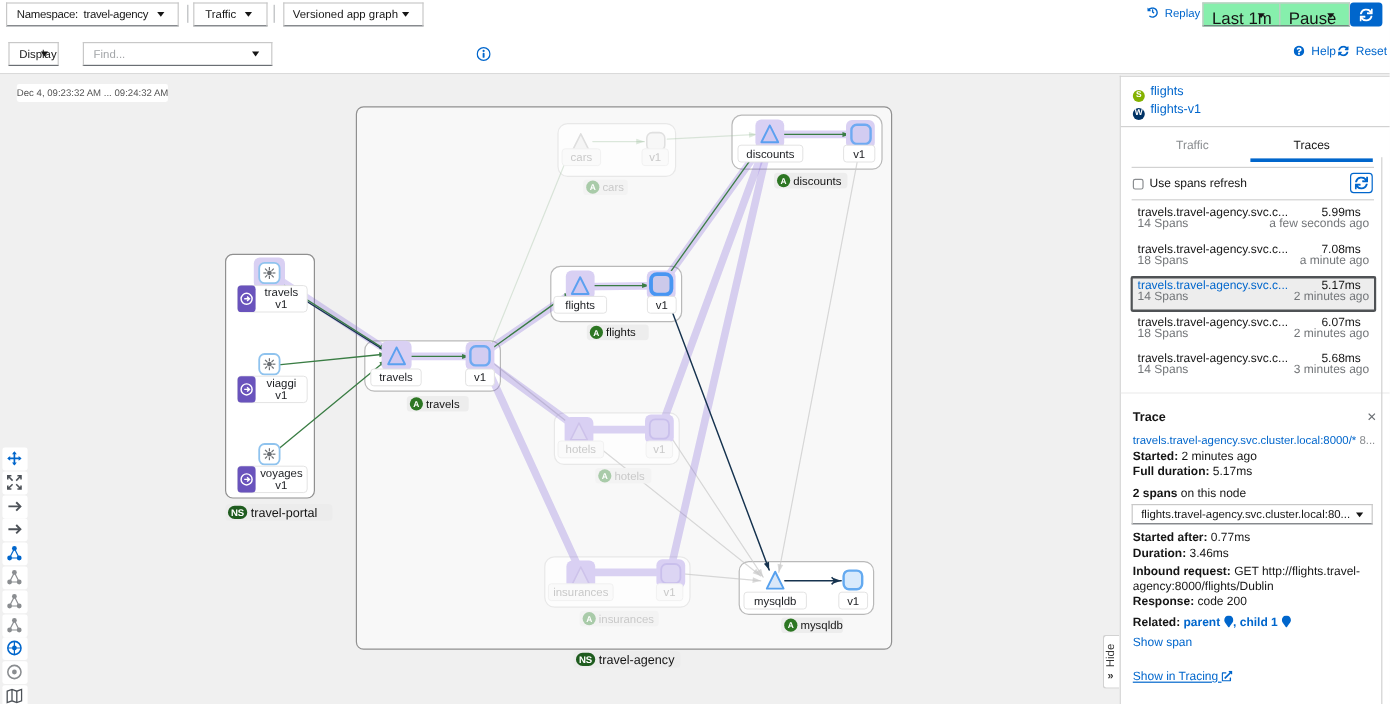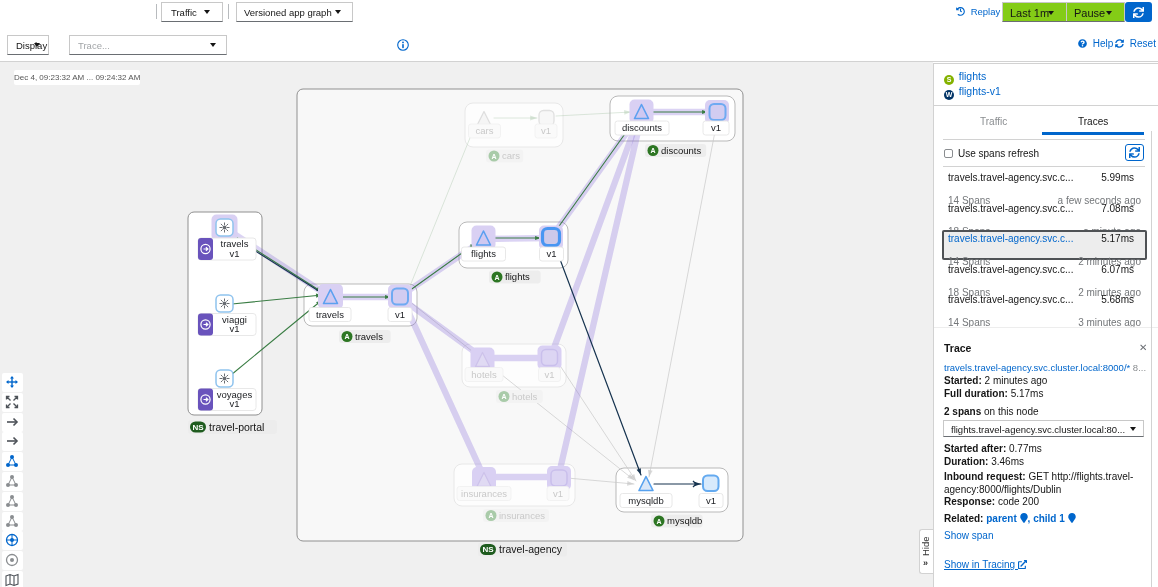--- a/index.html
+++ b/index.html
@@ -11,67 +11,71 @@
 .dd { position:absolute; height:20px; background:#fff; border:1px solid #c8c8c8; border-bottom:1px solid #6a6e73; font-size:9.5px; color:#151515; display:flex; align-items:center; white-space:nowrap; }
 .caret { width:0; height:0; border-left:3.5px solid transparent; border-right:3.5px solid transparent; border-top:4.5px solid #151515; display:inline-block; }
 .vsep { position:absolute; width:1px; background:#b8bbbe; }
 .ph { color:#a2a5a8; }
 .bluelink { color:#0066cc; font-size:10.5px; white-space:nowrap; }
 #graph { position:absolute; left:0; top:62px; width:933px; height:525px; background:#f0f0f0; }
 #panel { position:absolute; left:933px; top:63px; width:225px; height:524px; background:#fff; border-left:1px solid #d2d2d2; border-top:1px solid #d2d2d2; font-size:10px; }
 .badge { display:inline-block; width:10px; height:10px; border-radius:50%; color:#fff; font-size:7px; font-weight:bold; text-align:center; line-height:10px; vertical-align:-1.5px; }
 .trow { position:absolute; left:8px; width:205px; height:30px; }
 .trow .l1 { position:absolute; top:3px; left:6px; right:6px; display:flex; justify-content:space-between; font-size:10px; color:#151515; }
-.trow .l2 { position:absolute; top:26px; left:6px; right:6px; display:flex; justify-content:space-between; font-size:10px; color:#737679; }
+.trow .l2 { position:absolute; top:12px; left:6px; right:6px; display:flex; justify-content:space-between; font-size:10px; color:#737679; }
 .tname { white-space:nowrap; overflow:hidden; max-width:138px; }
 .tl { font-size:10px; position:absolute; left:10px; white-space:nowrap; }
 .tl b { font-weight:bold; }
 </style>
 </head>
 <body>
 
 <div id="toolbar1">
+  <div class="dd" style="left:5px; top:2px; width:144px;">
+    <span style="margin-left:8px; letter-spacing:-0.25px;">Namespace: &nbsp;travel-agency</span>
+    <span class="caret" style="position:absolute; right:11px;"></span>
+  </div>
   <div class="vsep" style="left:156px; top:4px; height:15px;"></div>
   <div class="dd" style="left:161px; top:2px; width:62px;">
     <span style="margin-left:9px;">Traffic</span>
     <span class="caret" style="position:absolute; right:12px;"></span>
   </div>
   <div class="vsep" style="left:228px; top:4px; height:15px;"></div>
   <div class="dd" style="left:236px; top:2px; width:117px;">
     <span style="margin-left:7px;">Versioned app graph</span>
     <span class="caret" style="position:absolute; right:11px;"></span>
   </div>
 
   <div class="abs bluelink" style="left:956px; top:6px; font-size:9.5px;">
     <svg width="9" height="9" viewBox="0 0 512 512" style="vertical-align:-1px;">
         <path fill="#0066cc" d="M504 255.5c.3 136.6-111.2 248.4-247.8 248.5-59 .1-113.2-20.5-155.8-54.9-11.1-8.9-11.9-25.5-1.8-35.6l11.3-11.3c8.6-8.6 22.4-9.6 31.9-2C173.1 425.1 212.8 440 256 440c101.7 0 184-82.3 184-184 0-101.7-82.3-184-184-184-48.8 0-93.1 19-126 50l41.9 41.9c10.1 10.1 2.9 27.3-11.3 27.3H24c-8.8 0-16-7.2-16-16V38.6c0-14.3 17.2-21.4 27.3-11.3l41.1 41.1C117.7 27.9 184.4 0 256 0c136.8 0 247.7 110.8 248 255.5zM323 290.7l9.9-12.7c8.1-10.5 6.3-25.5-4.2-33.7L288 213V120c0-13.3-10.7-24-24-24h-16c-13.3 0-24 10.7-24 24v124.9l65.3 50.8c10.5 8.1 25.6 6.2 33.7-4.2z"></path>
       </svg>
     <span style="margin-left:3px;">Replay</span>
   </div>
-  <div class="abs" style="left:1002px; top:2px; width:123px; height:20px; background:#84cc16; border:1px solid #c8c8c8; border-bottom-color:#6a6e73; font-size:11px; white-space:nowrap;">
+  <div class="abs" style="left:1002px; top:2px; width:123px; height:20px; background:#86efac; border:1px solid #c8c8c8; border-bottom-color:#6a6e73; font-size:14px; white-space:nowrap;">
     <span style="position:absolute; left:7px; top:4px;">Last 1m</span>
     <span class="caret" style="position:absolute; left:45px; top:8px;"></span>
     <div style="position:absolute; left:63px; top:0; bottom:0; width:1px; background:#c8c8c8;"></div>
     <span style="position:absolute; left:71px; top:4px;">Pause</span>
     <span class="caret" style="position:absolute; left:103px; top:8px;"></span>
   </div>
   <div class="abs" style="left:1125px; top:2px; width:27px; height:20px; background:#0066cc; border-radius:3px;">
     <svg width="11" height="11" viewBox="0 0 512 512" style="position:absolute; left:8px; top:4.5px;">
         <path fill="#fff" d="M440.65 12.57l4 82.77A247.16 247.16 0 0 0 255.83 8C134.73 8 33.91 94.92 12.29 209.82A12 12 0 0 0 24.09 224h49.05a12 12 0 0 0 11.67-9.26 175.91 175.91 0 0 1 317-56.94l-101.46-4.86a12 12 0 0 0-12.57 12v47.41a12 12 0 0 0 12 12H500a12 12 0 0 0 12-12V12a12 12 0 0 0-12-12h-47.37a12 12 0 0 0-11.98 12.57zM255.83 432a175.61 175.61 0 0 1-146-77.8l101.8 4.87a12 12 0 0 0 12.57-12v-47.4a12 12 0 0 0-12-12H12a12 12 0 0 0-12 12V500a12 12 0 0 0 12 12h47.35a12 12 0 0 0 12-12.6l-4.15-82.57A247.17 247.17 0 0 0 255.83 504c121.11 0 221.93-86.92 243.55-201.82a12 12 0 0 0-11.8-14.18h-49.05a12 12 0 0 0-11.67 9.26A175.86 175.86 0 0 1 255.83 432z"></path>
       </svg>
   </div>
 </div>
 
 <div id="toolbar2">
   <div class="dd" style="left:7px; top:7px; width:42px;">
     <span style="margin-left:8px;">Display</span>
     <span class="caret" style="position:absolute; right:8px;"></span>
   </div>
   <div class="dd" style="left:69px; top:7px; width:158px;">
-    <span class="ph" style="margin-left:8px;">Trace...</span>
+    <span class="ph" style="margin-left:8px;">Find...</span>
     <span class="caret" style="position:absolute; right:10px;"></span>
   </div>
   <svg class="abs" style="left:397px; top:11px;" width="12" height="12" viewBox="0 0 12 12">
       <circle cx="6" cy="6" r="5.3" fill="#fff" stroke="#0066cc" stroke-width="1.1"></circle>
       <circle cx="6" cy="3.4" r="0.9" fill="#0066cc"></circle>
       <rect x="5.2" y="5" width="1.6" height="4.2" rx="0.7" fill="#0066cc"></rect>
     </svg>
   <div class="abs bluelink" style="left:1078px; top:10px; font-size:10px;">
     <svg width="9" height="9" viewBox="0 0 512 512" style="vertical-align:-1px;">
         <path fill="#0066cc" d="M504 256c0 136.997-111.043 248-248 248S8 392.997 8 256C8 119.083 119.043 8 256 8s248 111.083 248 248zM262.655 90c-54.497 0-89.255 22.957-116.549 63.758-3.536 5.286-2.353 12.415 2.715 16.258l34.699 26.31c5.205 3.947 12.621 3.008 16.665-2.122 17.864-22.658 30.113-35.797 57.303-35.797 20.429 0 45.698 13.148 45.698 32.958 0 14.976-12.363 22.667-32.534 33.976C247.128 238.528 216 254.941 216 296v4c0 6.627 5.373 12 12 12h56c6.627 0 12-5.373 12-12v-1.333c0-28.462 83.186-29.647 83.186-106.667 0-58.002-60.165-102-116.531-102zM256 338c-25.365 0-46 20.635-46 46 0 25.364 20.635 46 46 46s46-20.636 46-46c0-25.365-20.635-46-46-46z"></path>

